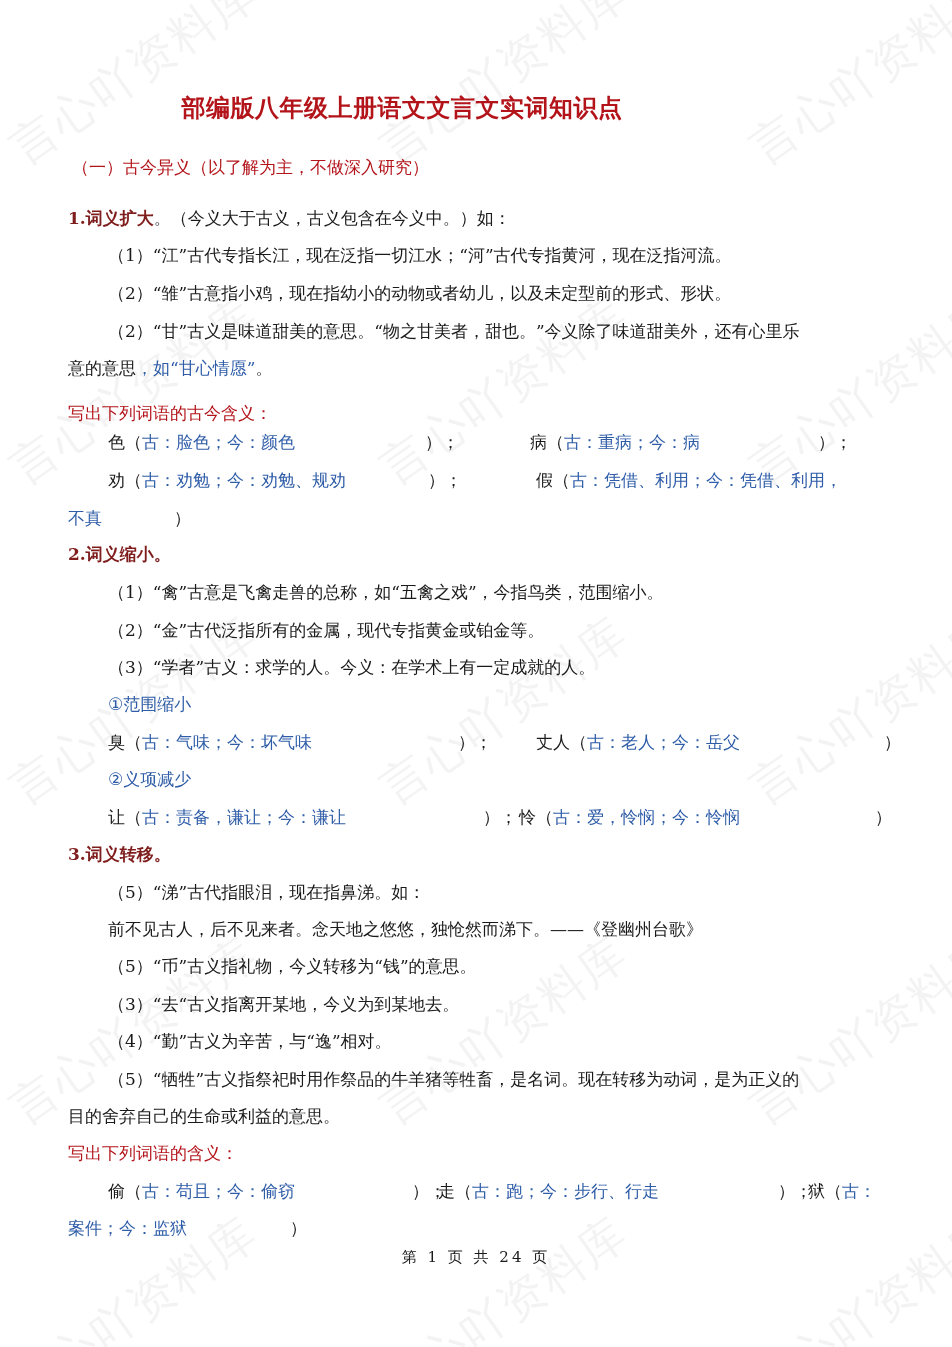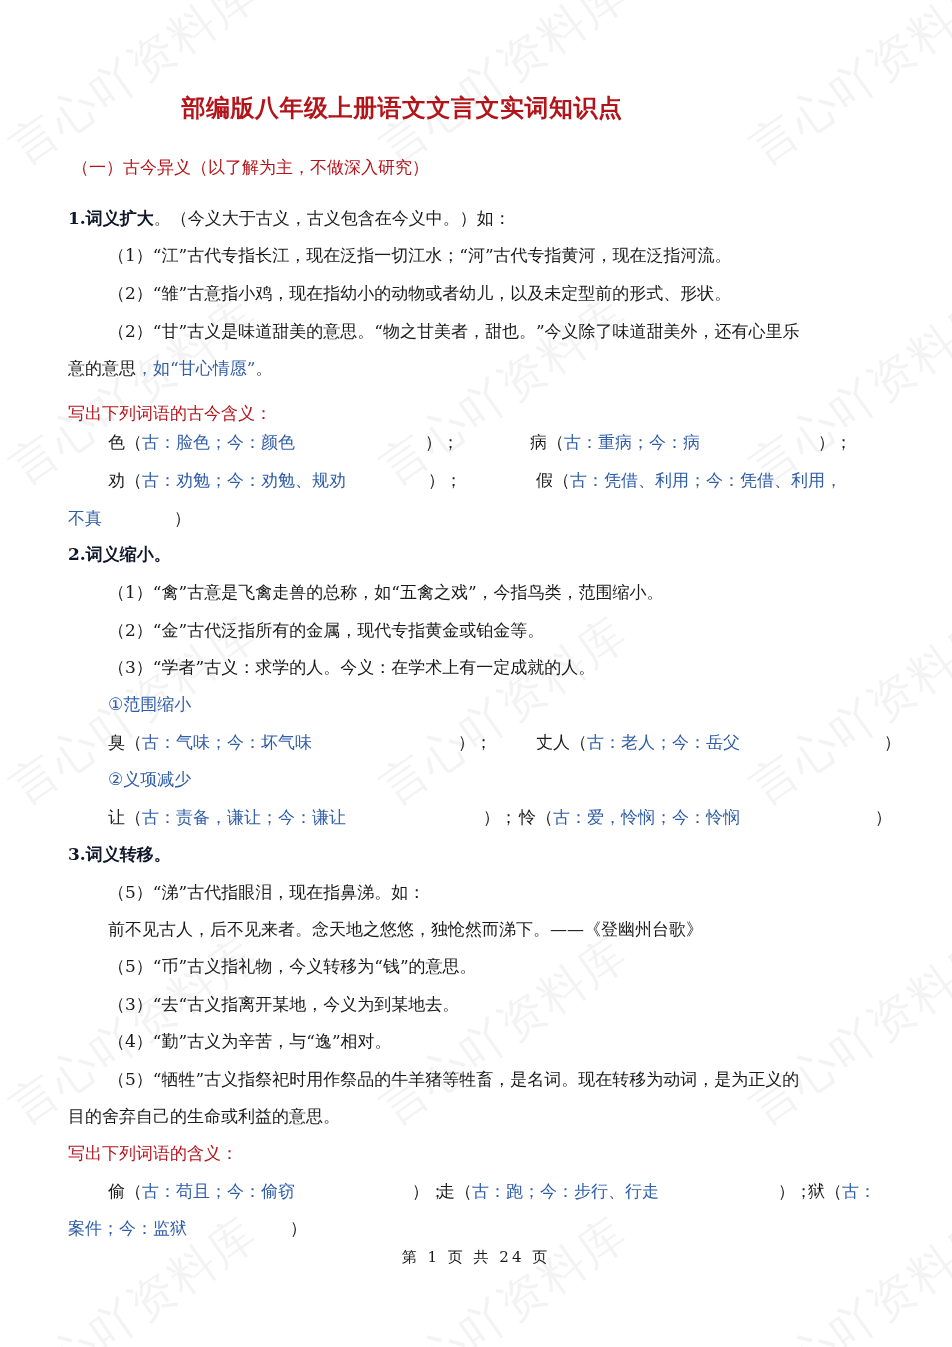--- a/index.html
+++ b/index.html
@@ -13,21 +13,21 @@
       opacity: 0.045; transform: rotate(-35deg); white-space: nowrap; letter-spacing: 2px;
     }
     .page { position: relative; z-index: 1; }
     .title {
       position: absolute; left: 0; width: 804px; top: 92px; text-align: center;
       font-family: "DejaVu Sans", sans-serif; font-size: 24px; font-weight: bold; color: #b3141a;
       letter-spacing: 0.5px;
     }
     .line { position: absolute; font-size: 17px; line-height: 22px; white-space: nowrap; }
     .red { color: #b3141a; }
-    .redb { color: #0f172a; font-weight: bold; }
+    .redb { color: #7f1d1d; font-weight: bold; }
     .blue { color: #2f5da8; }
     .heading { font-family: "DejaVu Sans", sans-serif; font-size: 17px; }
     .footer { position: absolute; left: 0; width: 952px; top: 1248px; text-align: center; font-size: 15px; letter-spacing: 3px; }
   </style>
 </head>
 <body>
 
 <div class="watermark-layer">
   <span class="wm" style="left:-10px;top:40px">言心吖资料库</span>
   <span class="wm" style="left:360px;top:40px">言心吖资料库</span>

